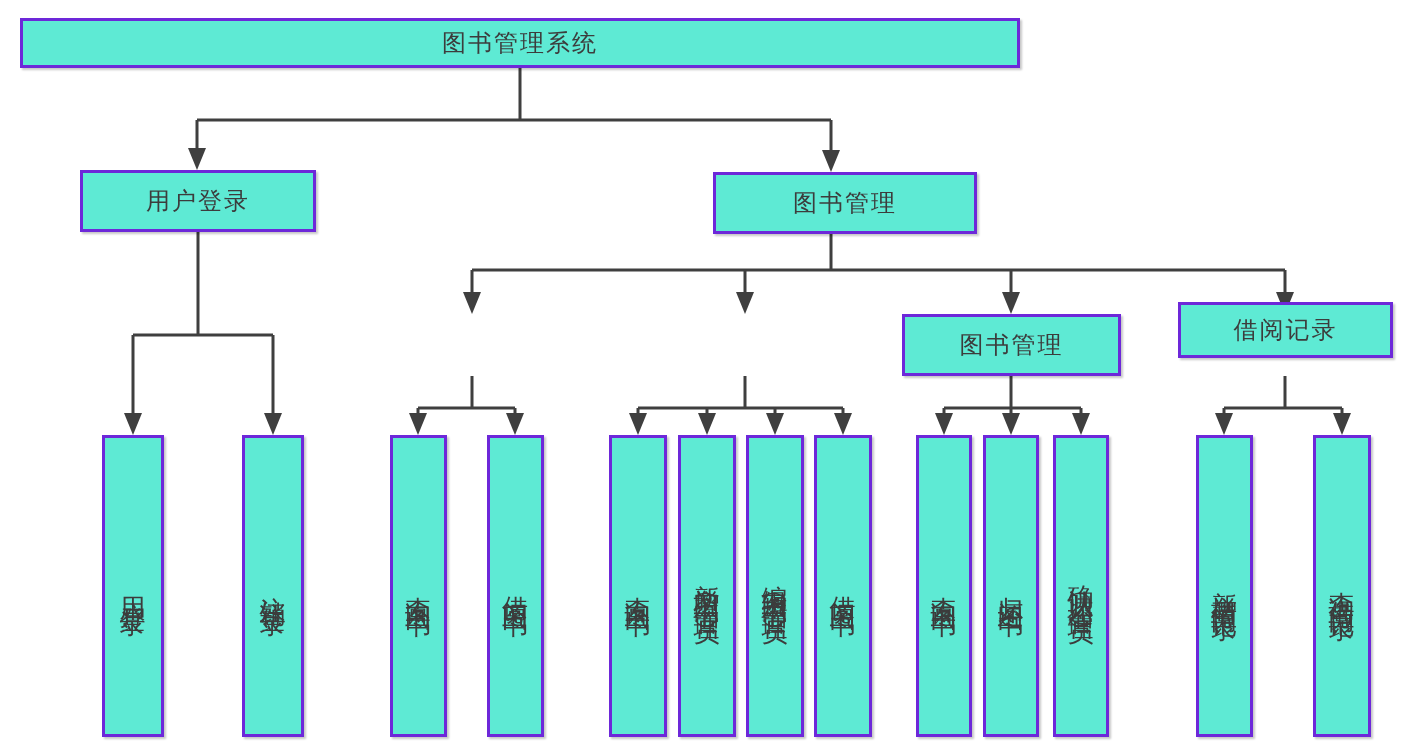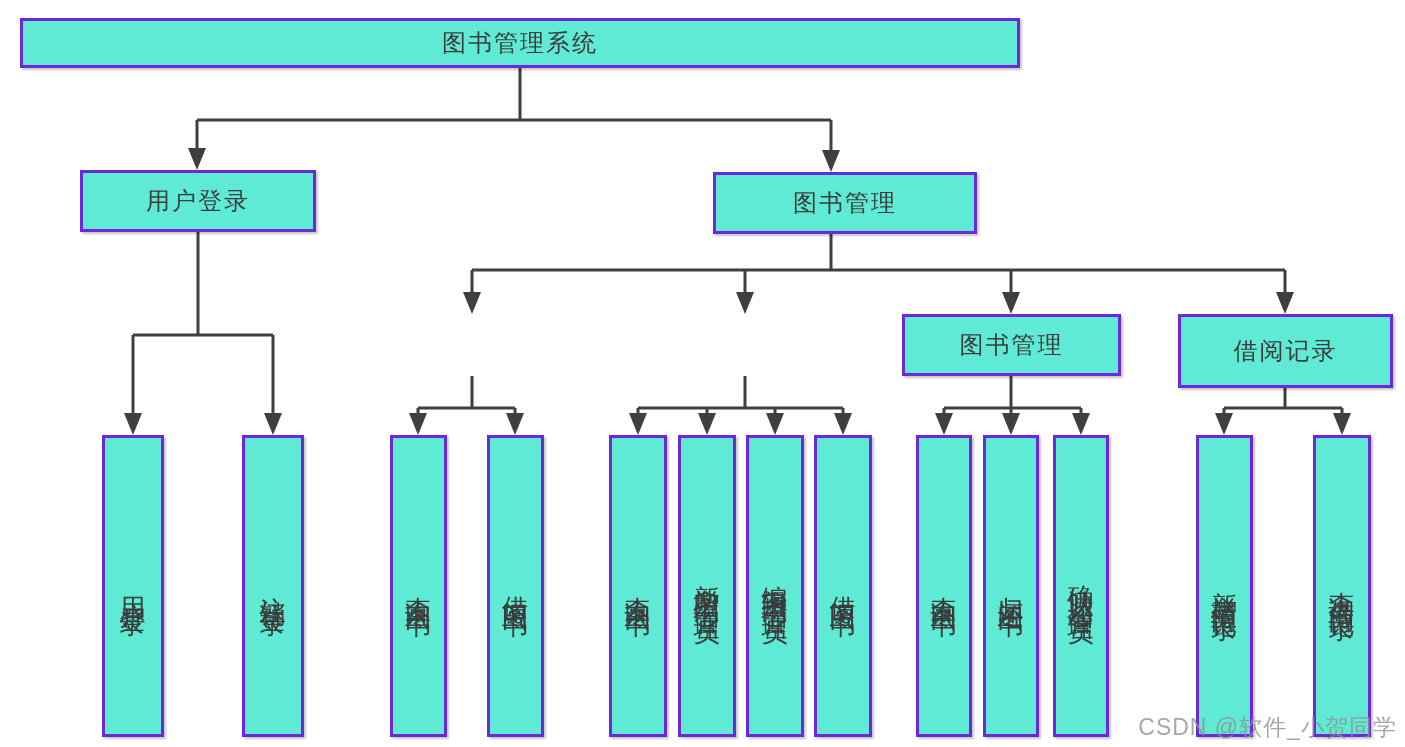--- a/index.html
+++ b/index.html
@@ -61,35 +61,34 @@
     <use href="#arw" x="1224" y="435"></use>
     <use href="#arw" x="1342" y="435"></use>
   </svg>
 
   <div class="node h" style="left:20px; top:18px; width:1000px; height:50px;">图书管理系统</div>
 
   <div class="node h" style="left:80px; top:170px; width:236px; height:62px;">用户登录</div>
   <div class="node h" style="left:713px; top:172px; width:264px; height:62px;">图书管理</div>
 
   <div class="node h" style="left:902px; top:314px; width:219px; height:62px;">图书管理</div>
-  <div class="node h" style="left:1178px; top:314px; width:215px; height:74px;">借阅记录</div>
+  <div class="node h" style="left:1178px; top:302px; width:215px; height:56px;">借阅记录</div>
 
   <div class="node v" style="left:102px; top:435px; width:62px; height:302px;">用户登录</div>
   <div class="node v" style="left:242px; top:435px; width:62px; height:302px;">注销登录</div>
 
   <div class="node v" style="left:390px; top:435px; width:57px; height:302px;">查询图书</div>
   <div class="node v" style="left:487px; top:435px; width:57px; height:302px;">借阅图书</div>
 
   <div class="node v" style="left:609px; top:435px; width:58px; height:302px;">查询图书</div>
   <div class="node v" style="left:678px; top:435px; width:58px; height:302px;">新增图书（管理员）</div>
   <div class="node v" style="left:746px; top:435px; width:58px; height:302px;">编辑图书（管理员）</div>
   <div class="node v" style="left:814px; top:435px; width:58px; height:302px;">借阅图书</div>
 
   <div class="node v" style="left:916px; top:435px; width:56px; height:302px;">查询图书</div>
   <div class="node v" style="left:983px; top:435px; width:56px; height:302px;">归还图书</div>
   <div class="node v" style="left:1053px; top:435px; width:56px; height:302px;">确认归还（管理员）</div>
 
   <div class="node v" style="left:1196px; top:435px; width:57px; height:302px;">新增借阅记录</div>
   <div class="node v" style="left:1313px; top:435px; width:58px; height:302px;">查询借阅记录</div>
 
-  <div class="watermark">CSDN @软件_小贺同学</div>
 
 </div>
 
 </body></html>

